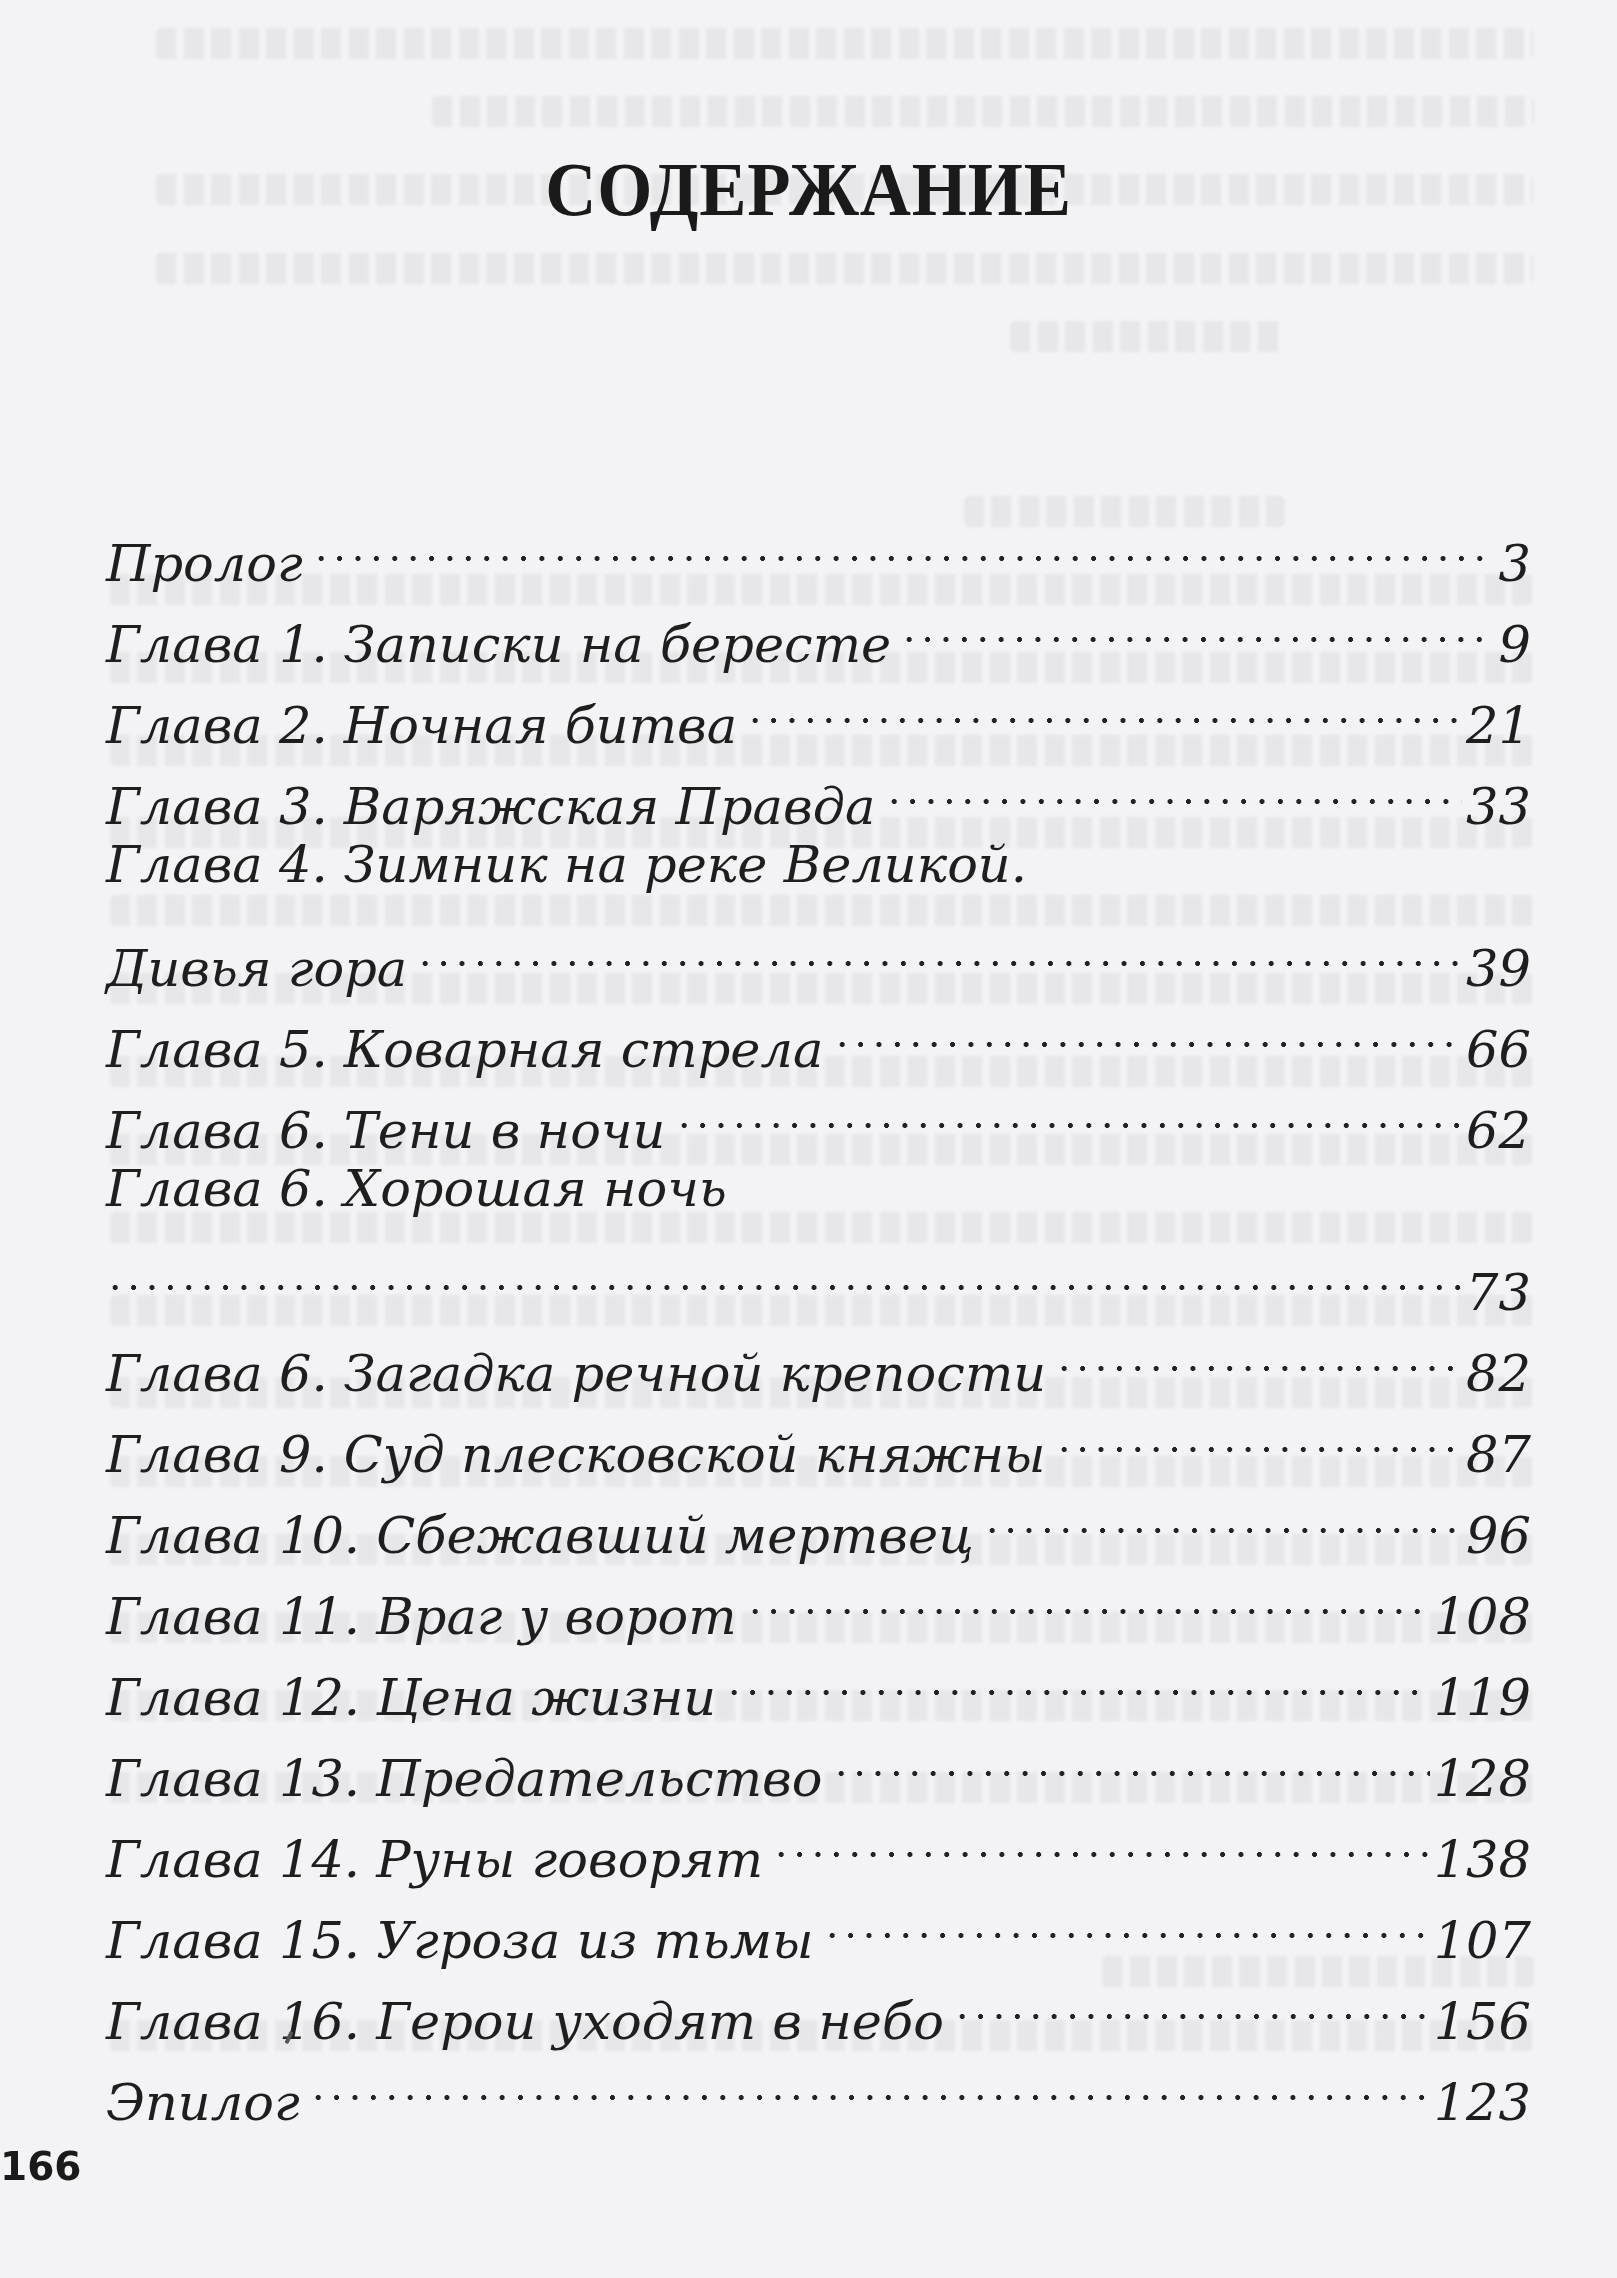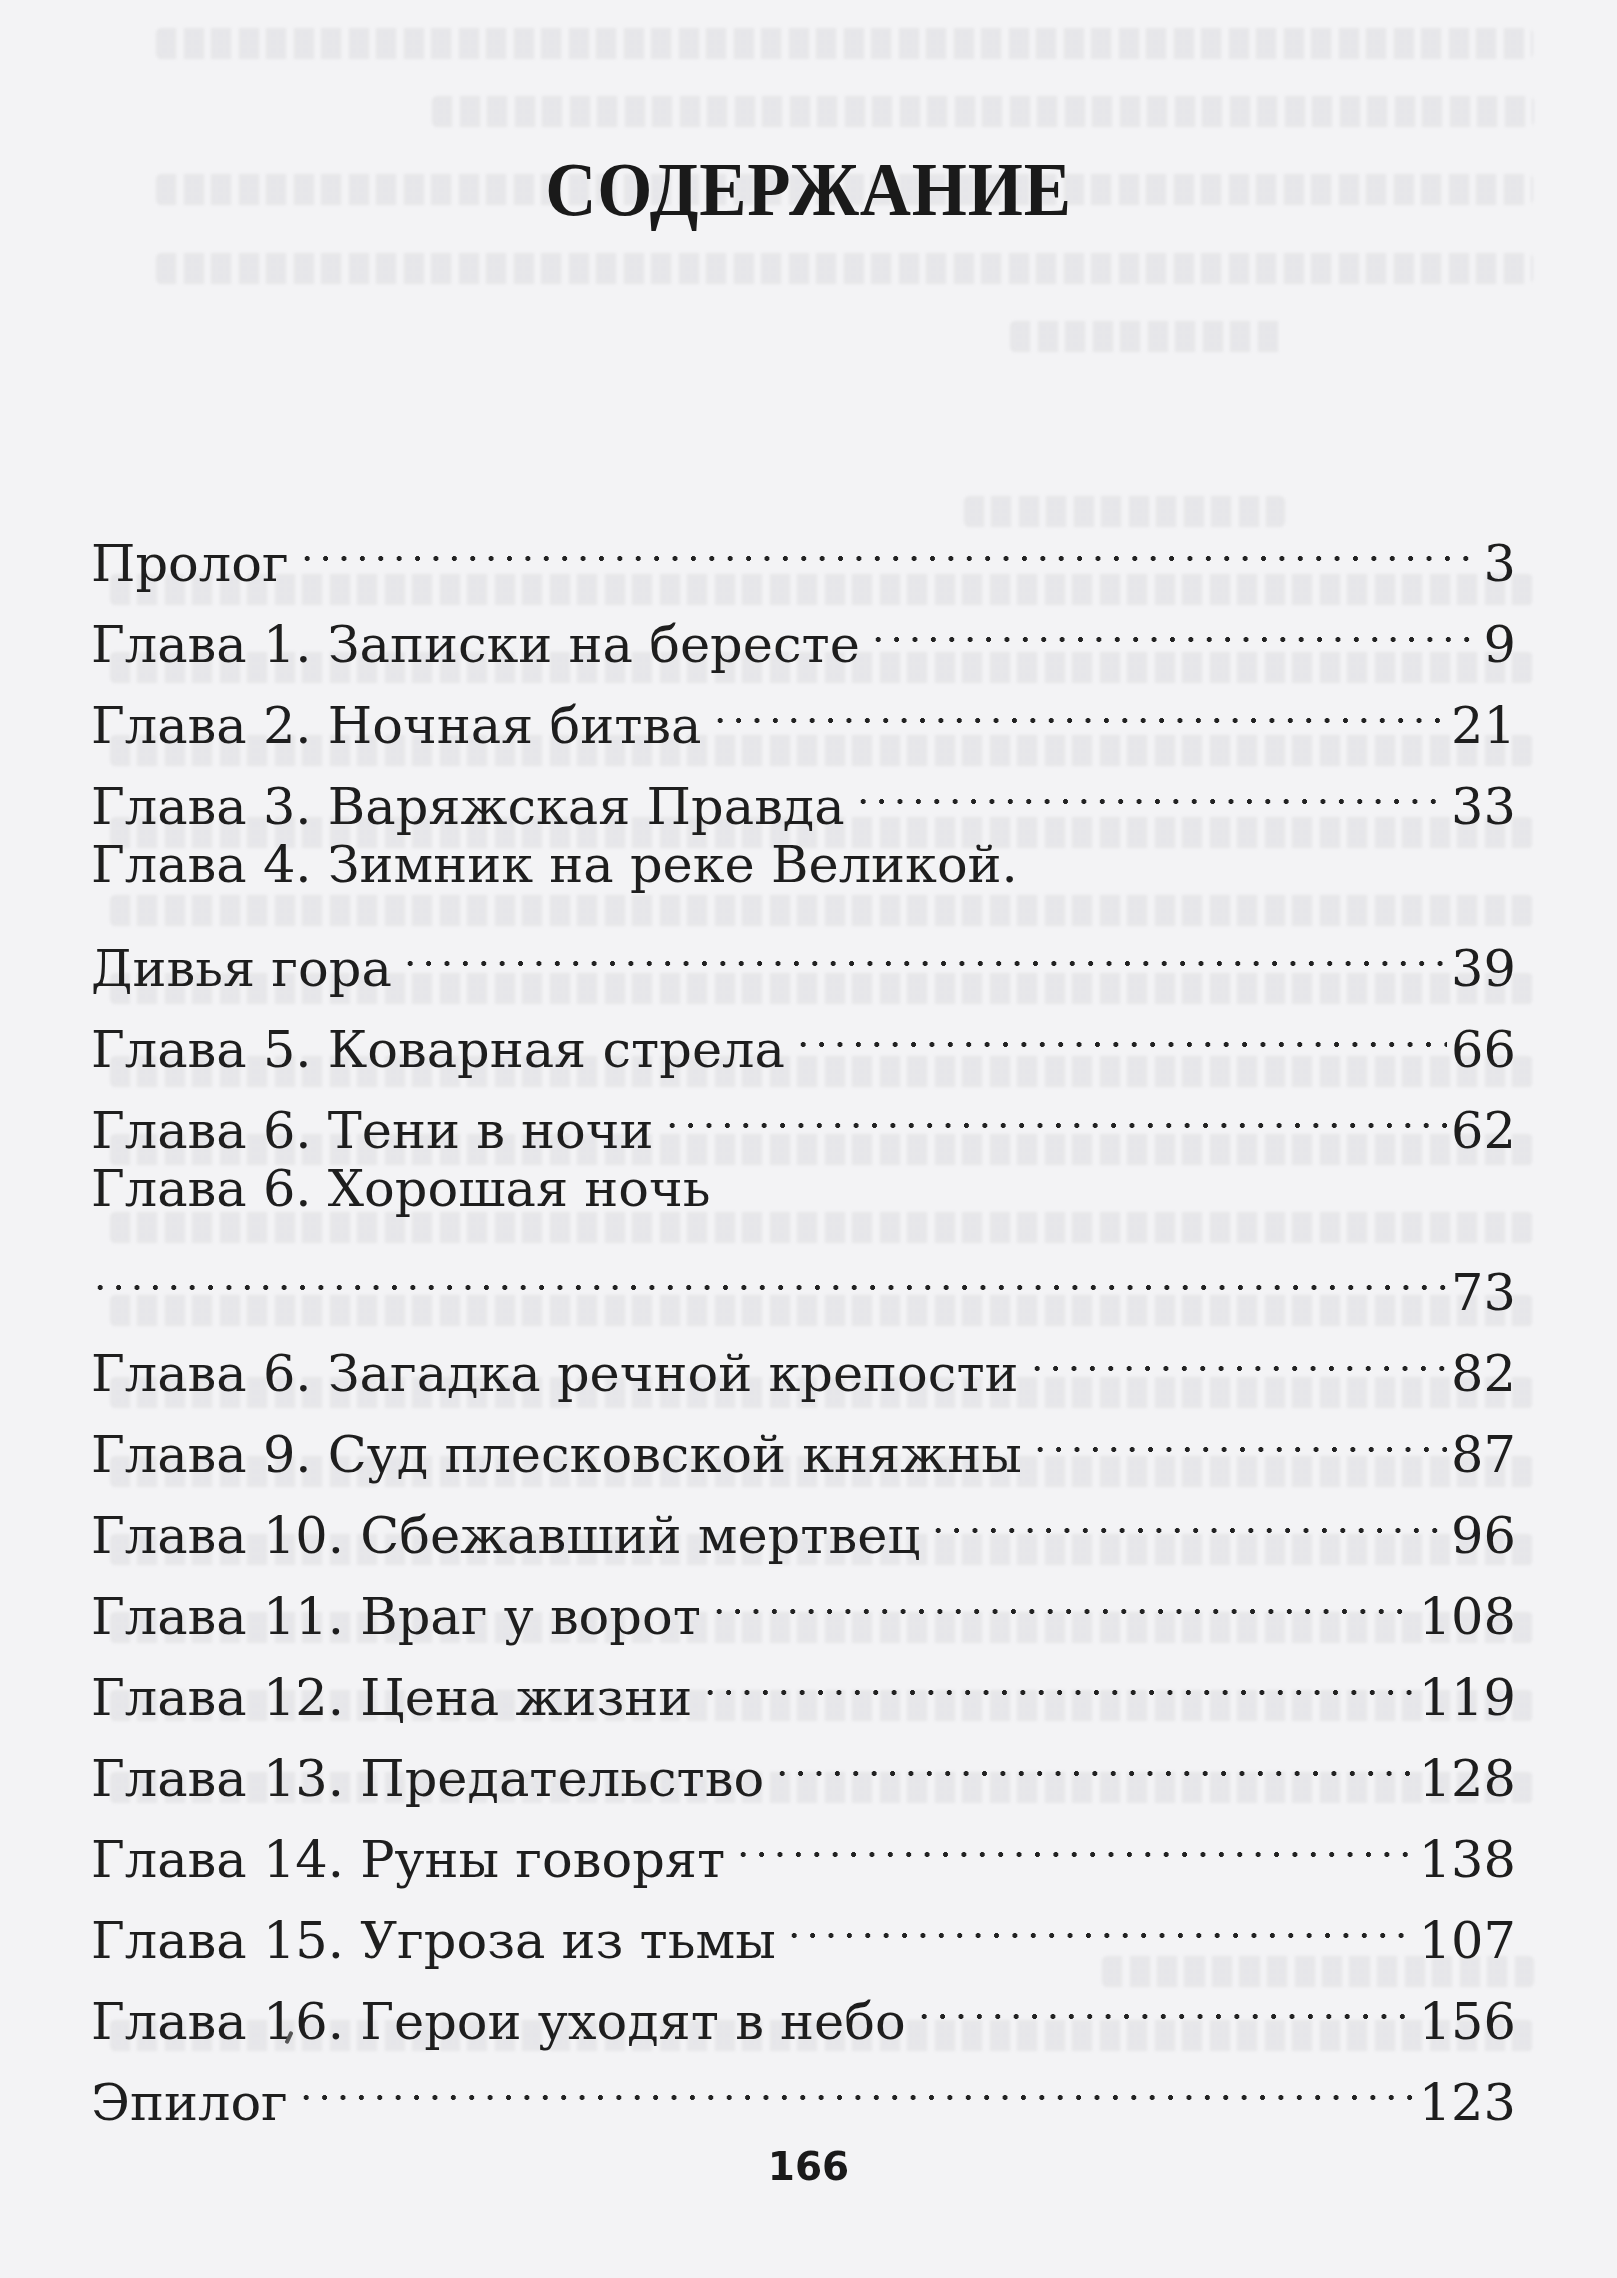--- a/index.html
+++ b/index.html
@@ -21,42 +21,42 @@
   }
   .title {
     position: absolute; left: 0; width: 1617px; top: 145px;
     text-align: center;
     font-family: "Liberation Serif", "DejaVu Serif", serif;
     font-weight: bold; font-size: 77px; letter-spacing: 0.9px;
     color: #1a1a1a;
     transform: scaleX(0.92);
   }
   .toc {
-    position: absolute; left: 91px; width: 1425px; top: 500px;
+    position: absolute; left: 106px; width: 1425px; top: 500px; font-style: italic;
   }
   .row {
     display: flex; align-items: baseline;
     height: 81px; line-height: 81px;
     font-size: 51px;
     white-space: nowrap;
   }
   .row .label { flex: 0 0 auto; padding-right: 9.2px; transform-origin: left; }
   .row .dots {
     flex: 1 1 auto; overflow: hidden; height: 81px;
     position: relative;
   }
   .row .dots::before {
     content: "";
     position: absolute; left: 0; right: 0; bottom: 20px; height: 5.5px;
     background: radial-gradient(circle, #222 2.4px, transparent 2.8px) 0 0 / 18.4px 5.5px repeat-x;
   }
   .row .page { flex: 0 0 auto; padding-left: 3.7px; text-align: right; }
   .page-number {
     position: absolute; left: 0; width: 1617px; top: 2144px;
-    text-align: center;
+    text-align: left;
     font-family: "DejaVu Sans", "Liberation Sans", sans-serif;
     font-weight: bold; font-size: 39px; color: #1a1a1a;
   }
   .speck { position: absolute; width: 3.7px; height: 13px; background:#555; transform: rotate(25deg); border-radius:1.8px; }
 </style>
 </head>
 <body>
 
 <div class="ghost">
   <div class="gl" style="left:156px;top:27.5px;width:1377px;"></div>

